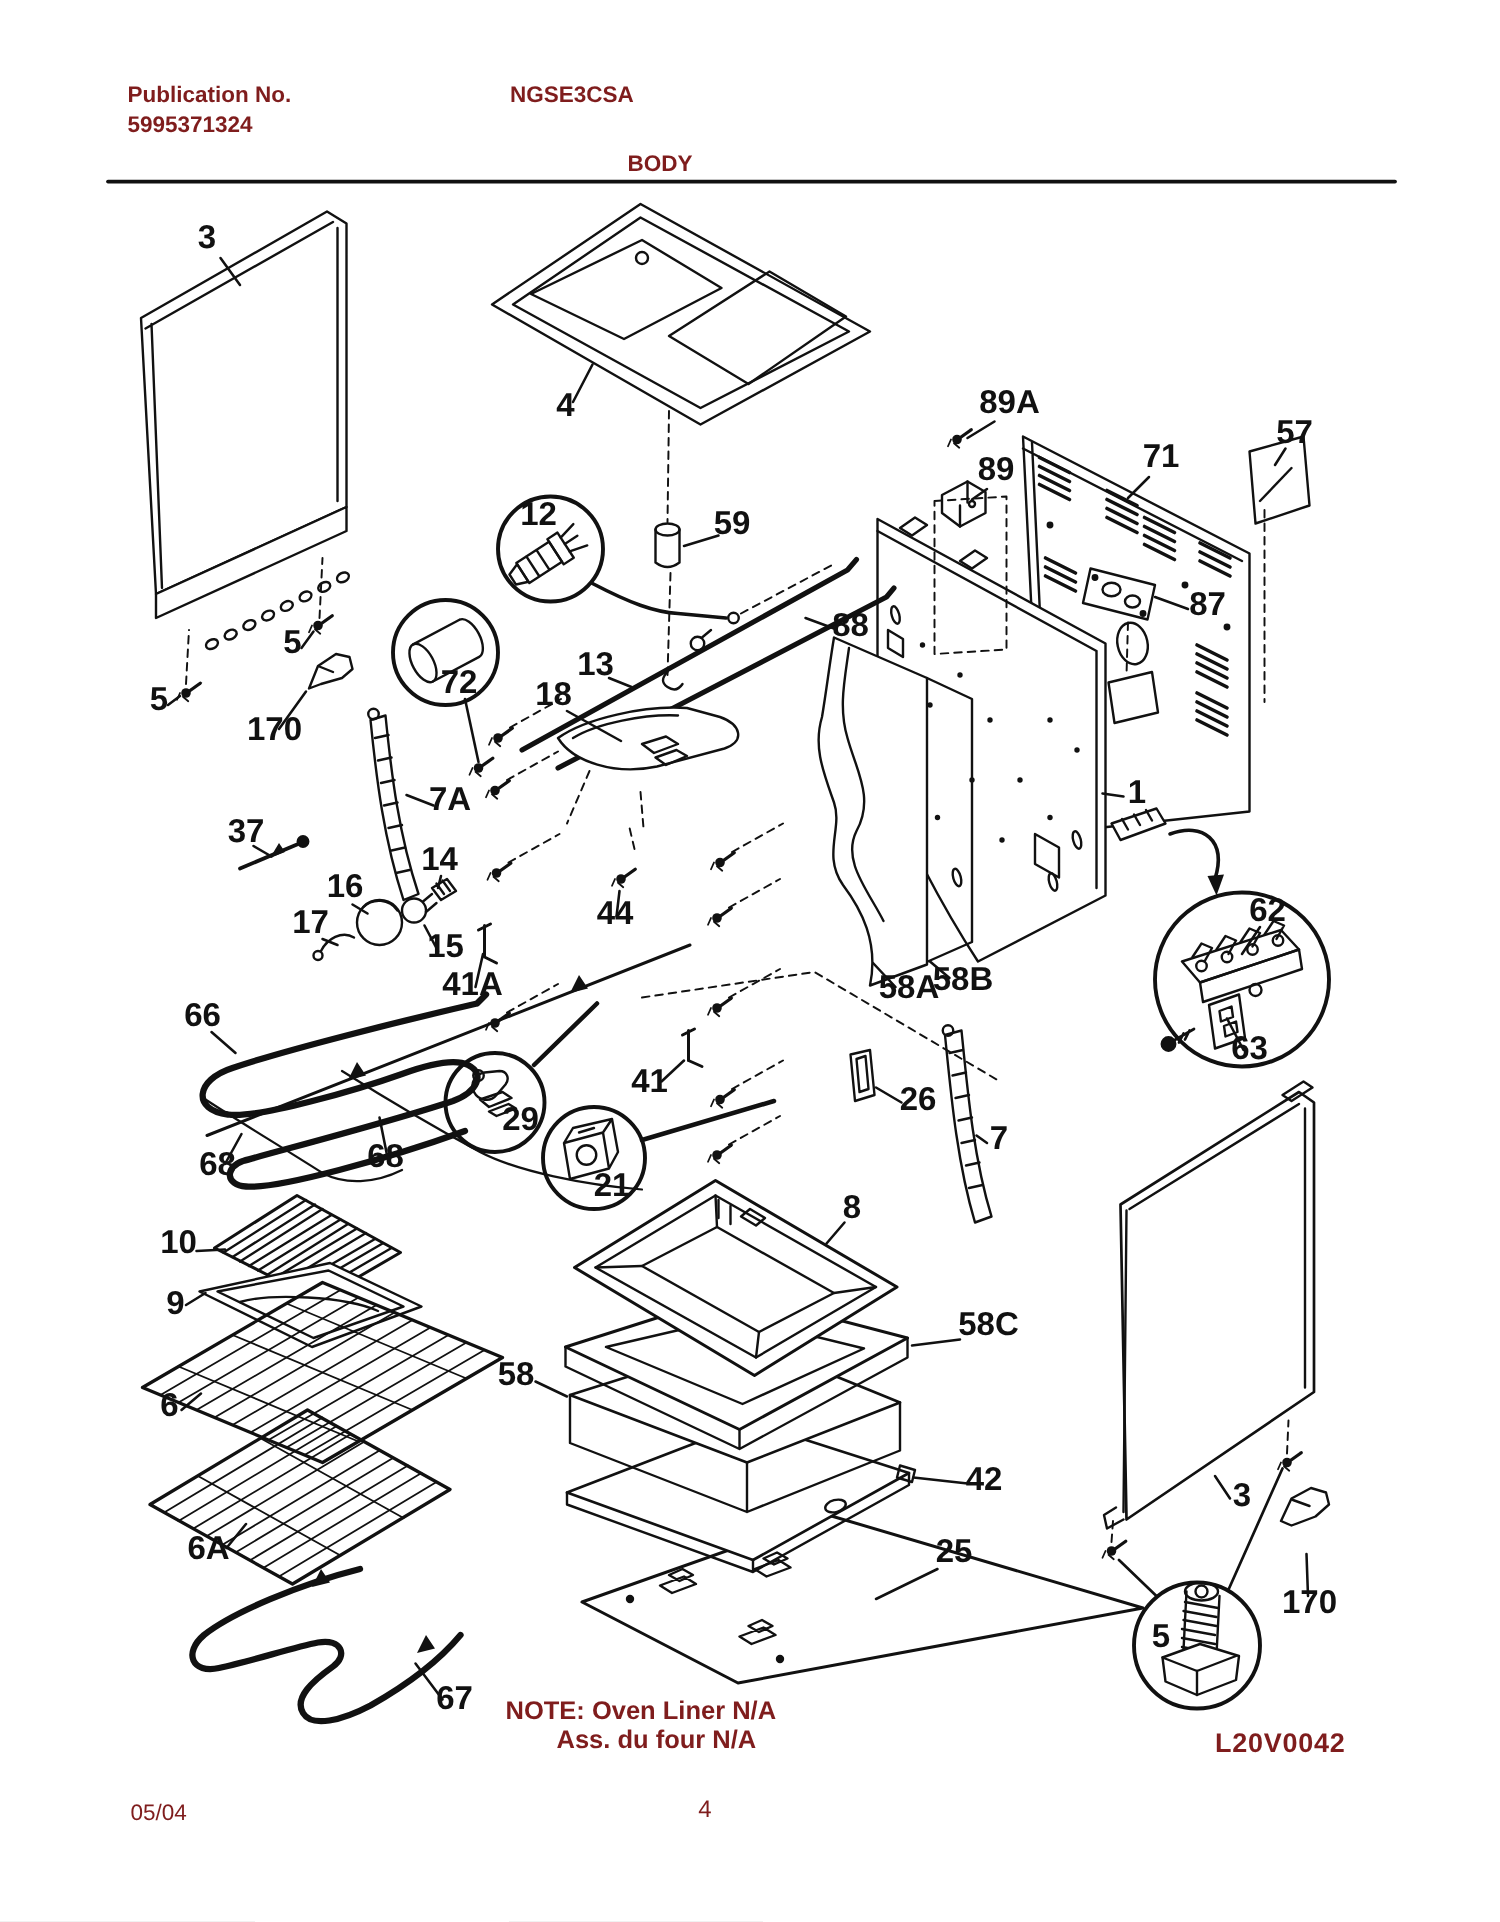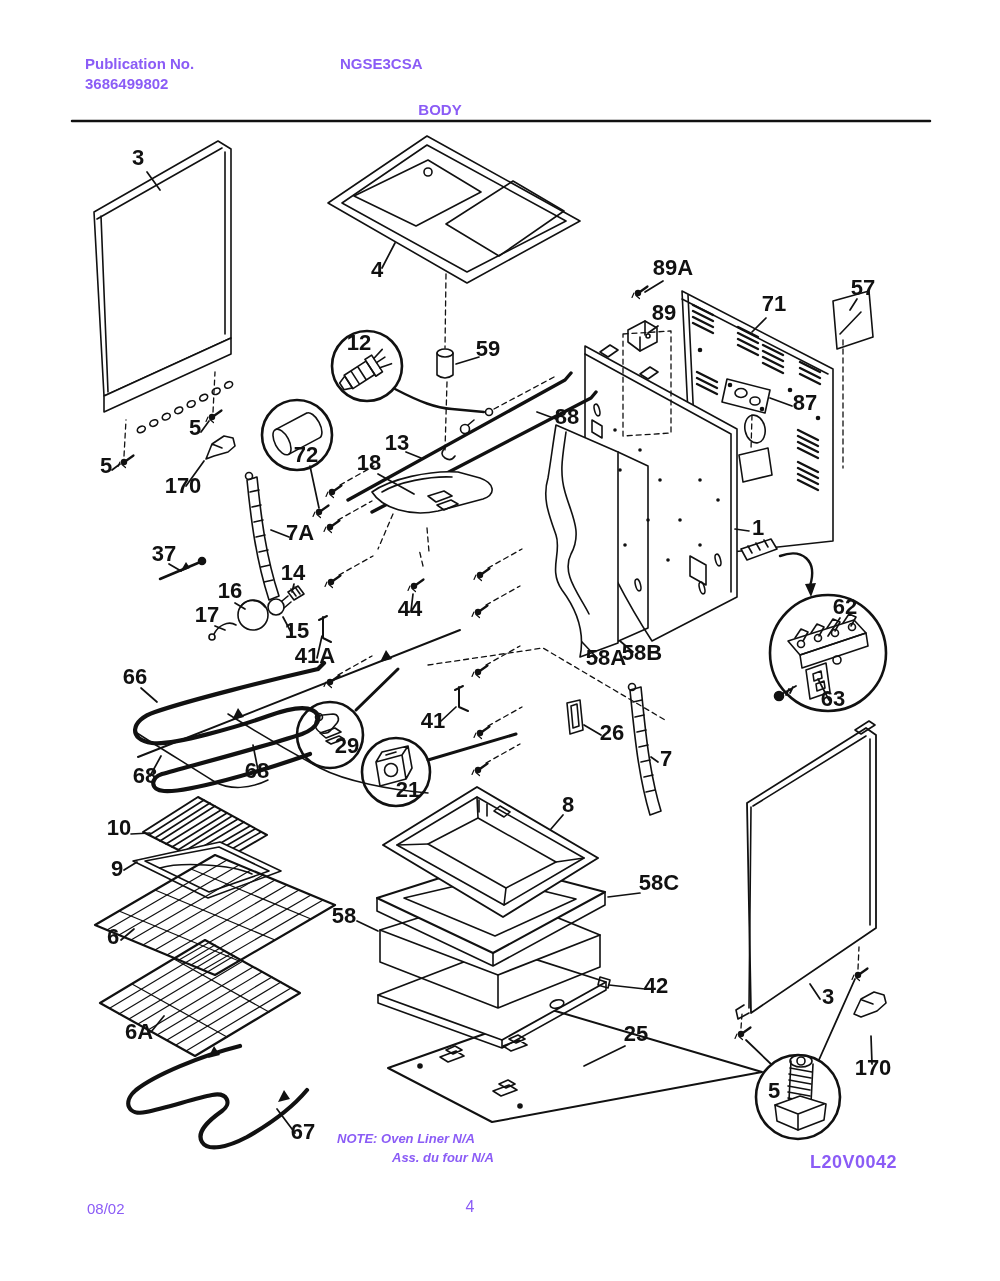--- a/index.html
+++ b/index.html
@@ -1,36 +1,36 @@
 <!DOCTYPE html>
 <html><head>
 <meta charset="utf-8">
 <style>
   html,body{margin:0;padding:0;background:#e8e8e8;}
   .page{position:relative;width:1000px;height:1281px;background:#ffffff;overflow:hidden;
-        font-family:"Liberation Sans", sans-serif;color:#8b5cf6;}
+        font-family:"Liberation Sans", sans-serif;color:#7f1d1d;}
   .abs{position:absolute;white-space:nowrap;}
   .hdr{font-weight:bold;font-size:15px;line-height:18px;}
   .model{left:340px;top:55px;width:200px;text-align:left;}
   .section{left:340px;top:101px;width:200px;text-align:center;}
-  .note{font-weight:bold;font-style:italic;font-size:13px;}
+  .note{font-weight:bold;font-size:17px;}
   .diagcode{font-weight:bold;font-size:18px;letter-spacing:0.5px;}
   .foot{font-size:15px;}
   .pageno{left:455px;top:1198px;width:30px;text-align:center;font-size:16px;}
   svg{position:absolute;left:0;top:0;}
   #callout-layer text{font-family:"Liberation Sans",sans-serif;font-weight:bold;font-size:22px;
         fill:#111;text-anchor:middle;}
 </style>
 </head>
 <body>
 
 <div class="page">
 
   <div class="abs hdr" style="left:85px;top:55px;">Publication No.</div>
-  <div class="abs hdr" style="left:85px;top:75px;">3686499802</div>
+  <div class="abs hdr" style="left:85px;top:75px;">5995371324</div>
   <div class="abs hdr model">NGSE3CSA</div>
   <div class="abs hdr section">BODY</div>
 
   <svg width="1000" height="1281" viewBox="0 0 1000 1281">
     <defs>
       <g id="screw-glyph">
         <circle r="3.2" fill="#111" stroke="none"></circle>
         <path d="M2.5,-1.5 L9.5,-6.5" stroke="#111" stroke-width="2.2" fill="none"></path>
         <path d="M-2,2.5 l3.5,3 M-4,0 l-2,4.5" stroke="#111" stroke-width="1.2" fill="none"></path>
       </g>
@@ -463,17 +463,17 @@
         <text x="828" y="1004">3</text>
         <text x="139" y="1039">6A</text>
         <text x="636" y="1041">25</text>
         <text x="873" y="1075">170</text>
         <text x="774" y="1098">5</text>
         <text x="303" y="1139">67</text>
       </g>
   </svg>
 
   <div class="abs note" style="left:337px;top:1131px;">NOTE: Oven Liner N/A</div>
-  <div class="abs note" style="left:371px;top:1150px;margin-left:21px;">Ass. du four N/A</div>
+  <div class="abs note" style="left:371px;top:1150px;">Ass. du four N/A</div>
   <div class="abs diagcode" style="left:810px;top:1152px;">L20V0042</div>
-  <div class="abs foot" style="left:87px;top:1200px;">08/02</div>
+  <div class="abs foot" style="left:87px;top:1200px;">05/04</div>
   <div class="abs pageno">4</div>
 </div>
 
 </body></html>

